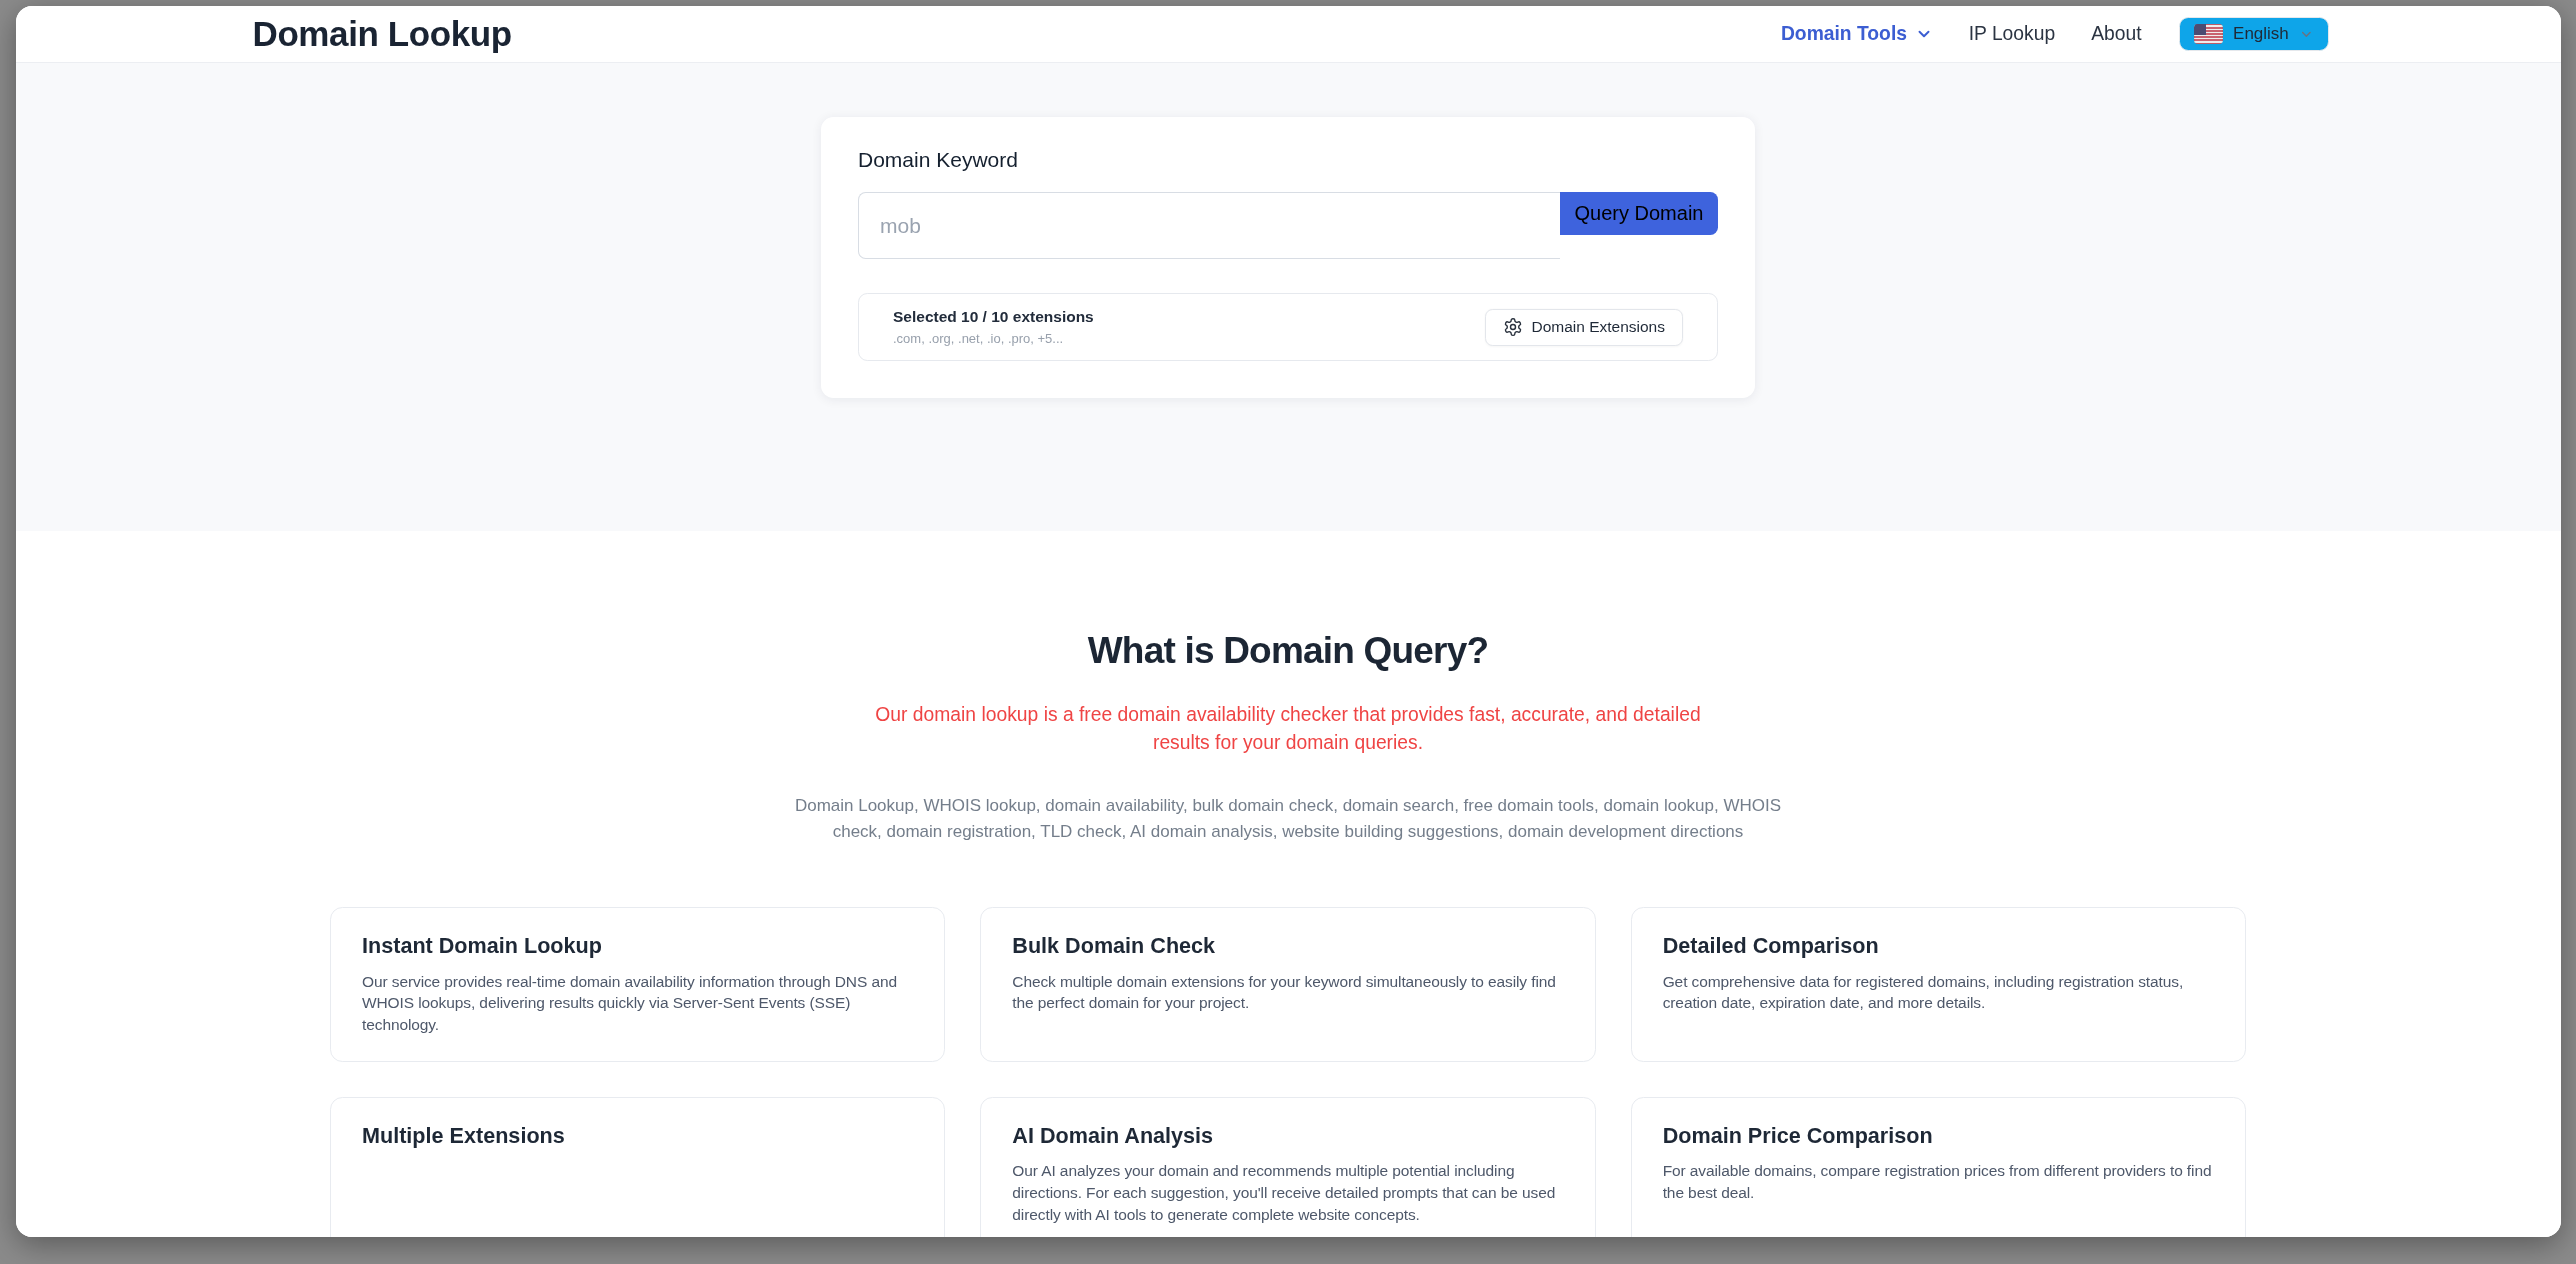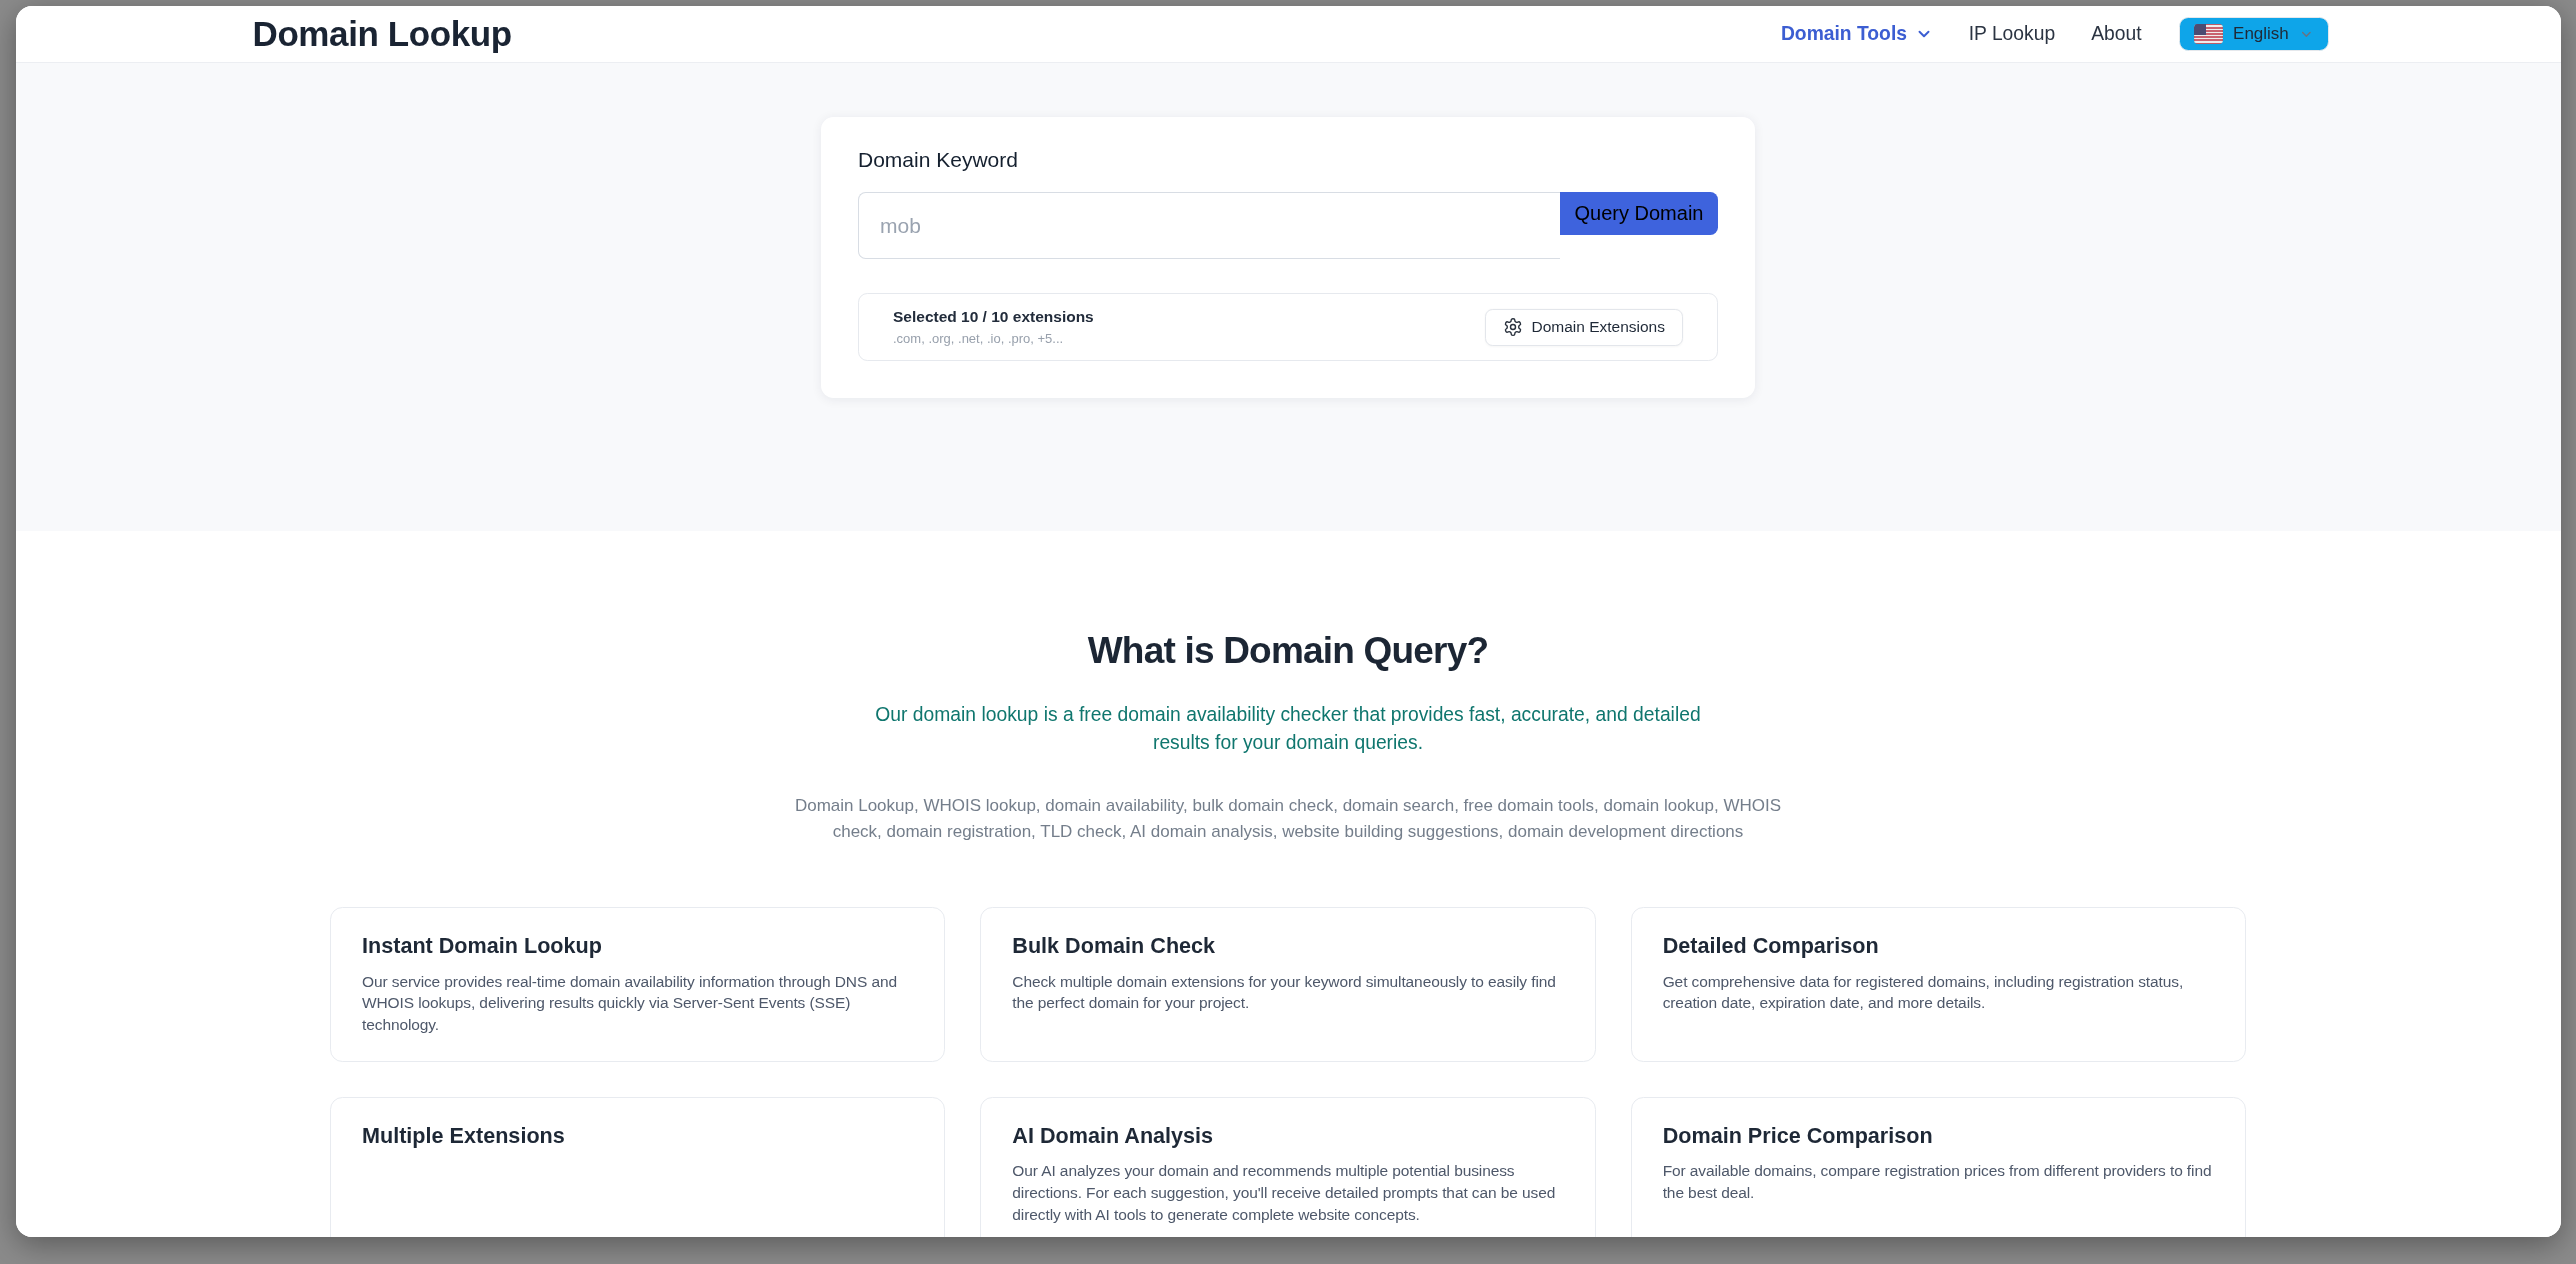--- a/index.html
+++ b/index.html
@@ -93,21 +93,21 @@
   }
 
   
   .about { background:#ffffff; padding-top:97px; text-align:center; }
   .about-heading {
     margin:0 0 28px; font-size:37px; line-height:45px;
     font-weight:700; color:#1c2634; letter-spacing:-0.8px;
   }
   .about-subtitle {
     max-width:866px; margin:0 auto;
-    font-size:19.3px; line-height:28px; color:#0f766e;
+    font-size:19.3px; line-height:28px; color:#ef4444;
   }
   .about-keywords {
     max-width:1028px; margin:36px auto 0;
     font-size:17px; line-height:26px; color:#747e8b;
   }
 
   
   .features-grid {
     width:1916px; margin:62px auto 0;
     display:grid; grid-template-columns:repeat(3,1fr); gap:35px;
@@ -194,21 +194,21 @@
       </div>
       <div class="fcard">
         <h3 class="fcard-title">Detailed Comparison</h3>
         <p class="fcard-desc">Get comprehensive data for registered domains, including registration status, creation date, expiration date, and more details.</p>
       </div>
       <div class="fcard">
         <h3 class="fcard-title">Multiple Extensions</h3>
       </div>
       <div class="fcard">
         <h3 class="fcard-title">AI Domain Analysis</h3>
-        <p class="fcard-desc">Our AI analyzes your domain and recommends multiple potential business directions. For each suggestion, you'll receive detailed prompts that can be used directly with AI tools to generate complete website concepts.</p>
+        <p class="fcard-desc">Our AI analyzes your domain and recommends multiple potential including directions. For each suggestion, you'll receive detailed prompts that can be used directly with AI tools to generate complete website concepts.</p>
       </div>
       <div class="fcard">
         <h3 class="fcard-title">Domain Price Comparison</h3>
         <p class="fcard-desc">For available domains, compare registration prices from different providers to find the best deal.</p>
       </div>
     </div>
   </div>
 
 </div>
 

